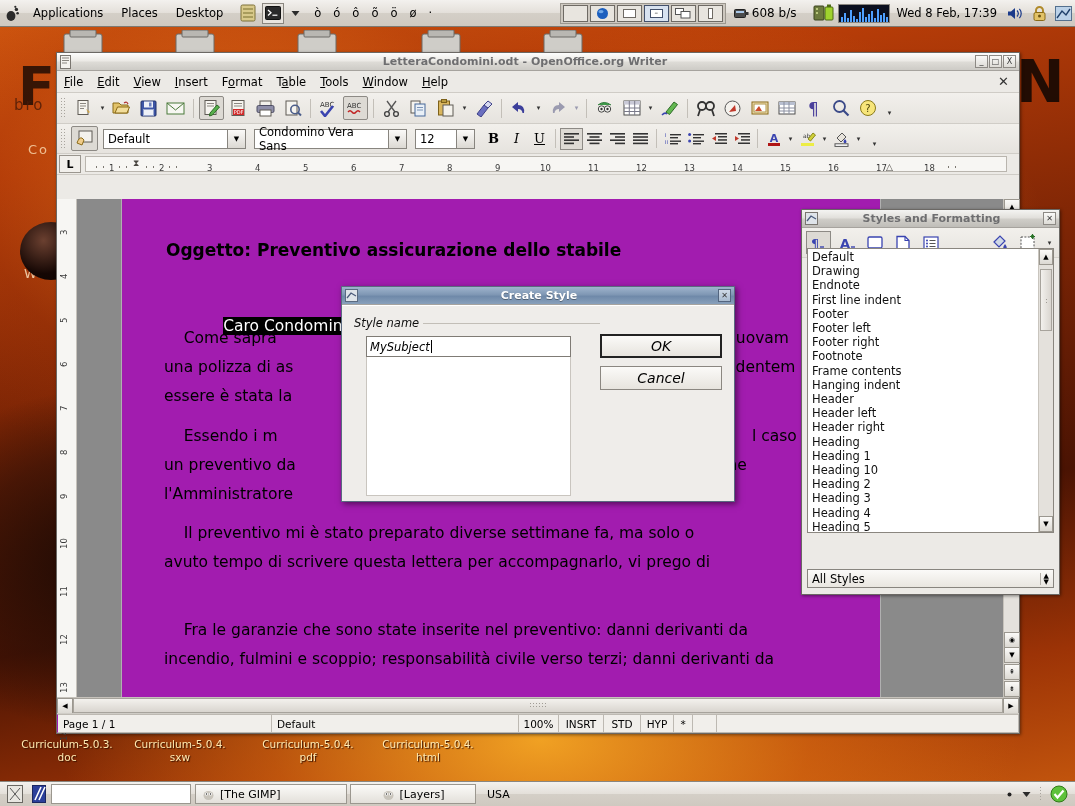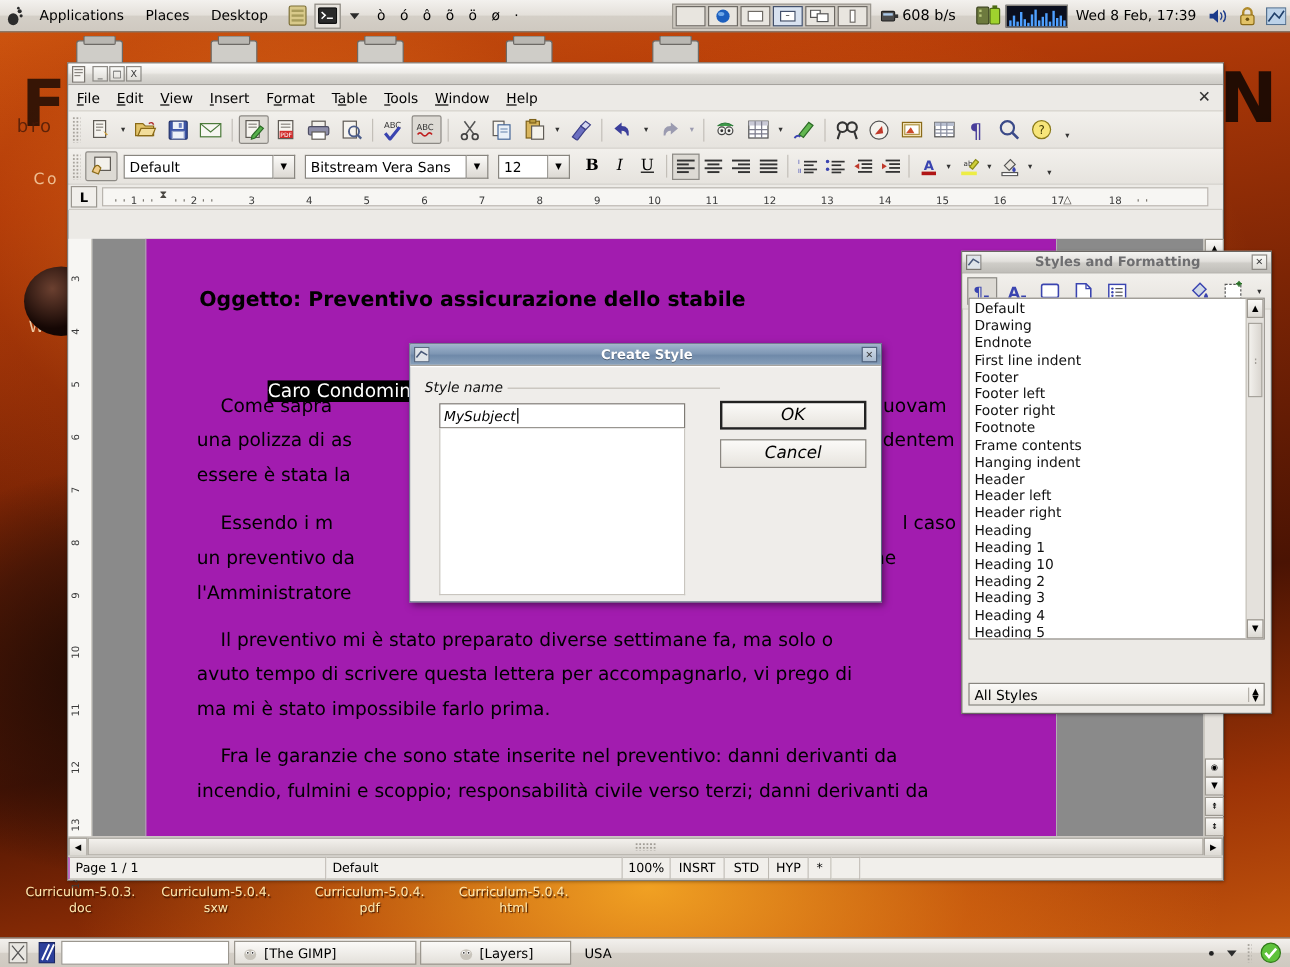--- a/index.html
+++ b/index.html
@@ -398,20 +398,21 @@
 
     <div class="titlebar active">
       <span class="tb-ico">
         <svg width="13" height="14" viewBox="0 0 13 14">
           <rect x="0.5" y="0.5" width="10" height="13" fill="#f4f2ee" stroke="#7a7670"></rect>
           <rect x="2" y="2.5" width="7" height="1" fill="#8a8680"></rect>
           <rect x="2" y="5" width="7" height="1" fill="#8a8680"></rect>
           <rect x="2" y="7.5" width="5" height="1" fill="#8a8680"></rect>
         </svg>
       </span>
+      <span class="tb-title">LetteraCondomini.odt - OpenOffice.org Writer</span>
       <span class="tb-btn">_</span>
       <span class="tb-btn">□</span>
       <span class="tb-btn">X</span>
     </div>
 
     <div id="menubar">
       <div class="mi"><u>F</u><span>ile</span></div>
       <div class="mi"><u>E</u><span>dit</span></div>
       <div class="mi"><u>V</u><span>iew</span></div>
       <div class="mi"><u>I</u><span>nsert</span></div>
@@ -636,21 +637,21 @@
       <div class="tbtn down" style="width:27px;height:25px;">
         <svg width="19" height="18" viewBox="0 0 19 18">
             <rect x="4" y="1" width="13" height="11" fill="#f3f1ec" stroke="#5f5b55"></rect>
             <path d="M2 13 q2 -6 5 -5 l2 2 -2 5 z" fill="#f0cc8a" stroke="#8a6a17"></path>
           </svg>
       </div>
 
       <div class="combo" style="width:125px;margin-left:4px;">Default</div>
       <div class="cbtn">▼</div>
 
-      <div class="combo" style="width:135px;margin-left:8px;">Bitstream Vera Sans</div>
+      <div class="combo" style="width:135px;margin-left:8px;">Condomino Vera Sans</div>
       <div class="cbtn">▼</div>
 
       <div class="combo" style="width:42px;margin-left:8px;">12</div>
       <div class="cbtn">▼</div>
 
       <div class="fmtb" style="margin-left:7px;font-weight:bold;font-family:'DejaVu Serif',serif;">B</div>
       <div class="fmtb" style="font-style:italic;font-family:'DejaVu Serif',serif;">I</div>
       <div class="fmtb" style="text-decoration:underline;font-family:'DejaVu Serif',serif;">U</div>
 
       <div class="tsep"></div>
@@ -828,21 +829,20 @@
           <div class="ptext" style="left:42px;top:228px;font-size:15.5px;">    Essendo i m</div>
           <div class="ptext" style="left:630px;top:228px;font-size:15.5px;">l caso d</div>
 
           <div class="ptext" style="left:42px;top:257px;font-size:15.5px;">un preventivo da</div>
           <div class="ptext" style="left:597px;top:257px;font-size:15.5px;">che</div>
 
           <div class="ptext" style="left:42px;top:286px;font-size:15.5px;">l'Amministratore</div>
 
           <div class="ptext" style="left:42px;top:325px;font-size:15.5px;">    Il preventivo mi è stato preparato diverse settimane fa, ma solo o</div>
           <div class="ptext" style="left:42px;top:354px;font-size:15.5px;">avuto tempo di scrivere questa lettera per accompagnarlo, vi prego di</div>
-          <div class="ptext" style="left:42px;top:383px;font-size:15.5px;">ma mi è stato impossibile farlo prima.</div>
 
           <div class="ptext" style="left:42px;top:422px;font-size:15.5px;">    Fra le garanzie che sono state inserite nel preventivo: danni derivanti da</div>
           <div class="ptext" style="left:42px;top:451px;font-size:15.5px;">incendio, fulmini e scoppio; responsabilità civile verso terzi; danni derivanti da</div>
         </div>
       </div>
 
       <div id="vscroll">
         <div class="sbtn" style="position:absolute;top:0;">▲</div>
         <div class="sbtn" style="position:absolute;bottom:34px;">▼</div>
         <div class="sbtn" style="position:absolute;bottom:17px;">⇞</div>

